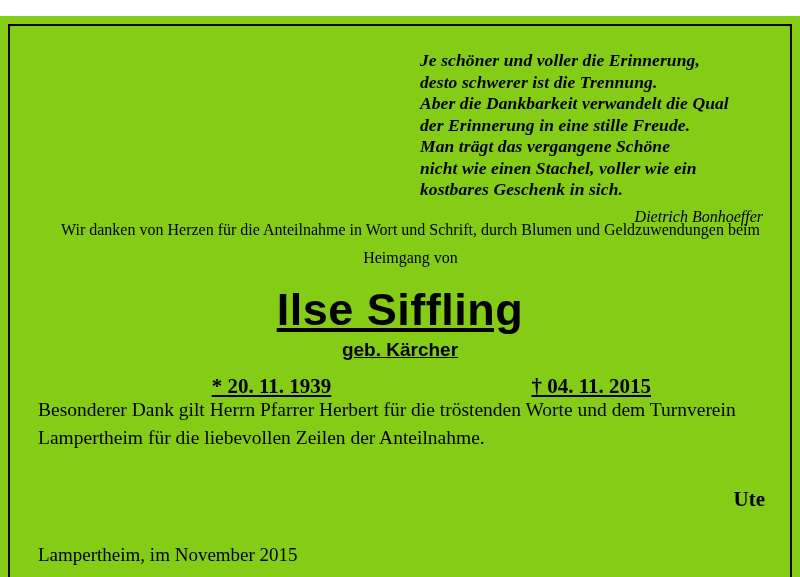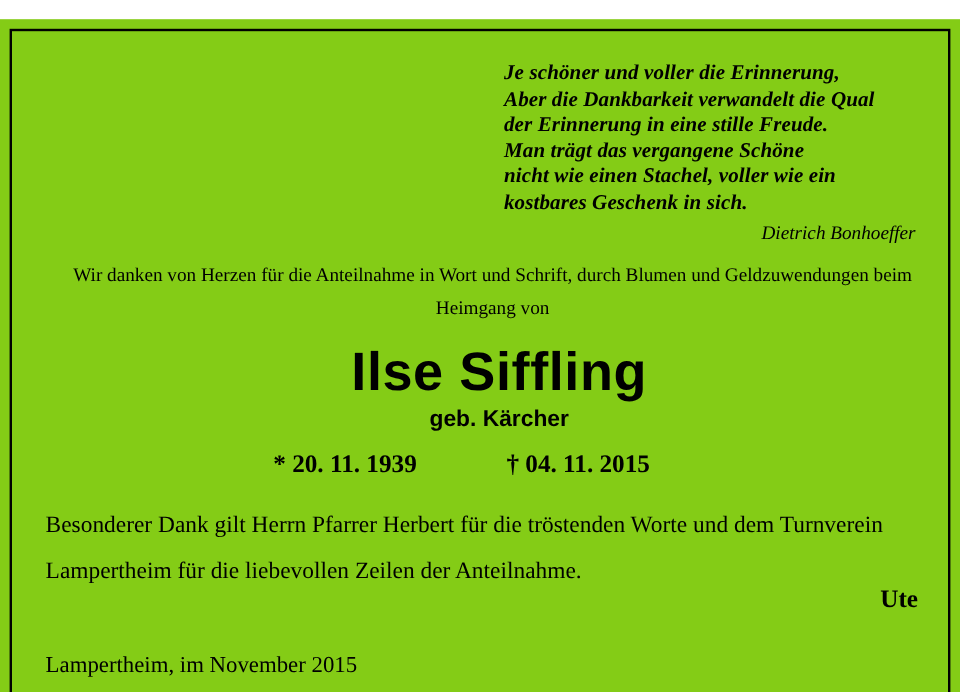--- a/index.html
+++ b/index.html
@@ -69,24 +69,25 @@
     top: 180px;
     width: 745px;
     font-size: 16px;
     line-height: 28px;
     text-align: center;
   }
 
   
   .name-block {
     position: absolute;
-    left: 16px;
+    left: 0;
     top: 248px;
     width: 100%;
     text-align: center;
+    text-decoration: underline;
   }
   .name {
     font-family: "Liberation Sans", sans-serif;
     font-weight: bold;
     font-size: 45px;
     line-height: 52px;
     letter-spacing: 0.5px;
   }
   .maiden {
     font-family: "Liberation Sans", sans-serif;
@@ -104,31 +105,31 @@
     display: flex;
     justify-content: center;
     gap: 12px;
   }
   .dates .birth {
     width: 245px;
     text-align: center;
   }
   .dates .death {
     width: 245px;
-    text-align: left;
+    text-align: right;
   }
 
   
   .special {
     position: absolute;
     left: 18px;
-    top: 382px;
+    top: 360px;
     width: 720px;
     font-size: 19.5px;
-    line-height: 39px;
+    line-height: 28px;
   }
 
   
   .signers {
     position: absolute;
     left: 0;
     top: 448px;
     width: 745px;
     text-align: right;
   }
@@ -150,20 +151,21 @@
 </style>
 </head>
 <body>
 
 <div class="page">
   <div class="frame">
     <div class="inner">
 
       <div class="poem">
         <div class="poem-line">Je schöner und voller die Erinnerung,</div>
+        <div class="poem-line">desto schwerer ist die Trennung.</div>
         <div class="poem-line">Aber die Dankbarkeit verwandelt die Qual</div>
         <div class="poem-line">der Erinnerung in eine stille Freude.</div>
         <div class="poem-line">Man trägt das vergangene Schöne</div>
         <div class="poem-line">nicht wie einen Stachel, voller wie ein</div>
         <div class="poem-line">kostbares Geschenk in sich.</div>
         <div class="poem-author">Dietrich Bonhoeffer</div>
       </div>
 
       <div class="thanks">Wir danken von Herzen für die Anteilnahme in Wort und Schrift, durch Blumen und Geldzuwendungen beim Heimgang von</div>
 

